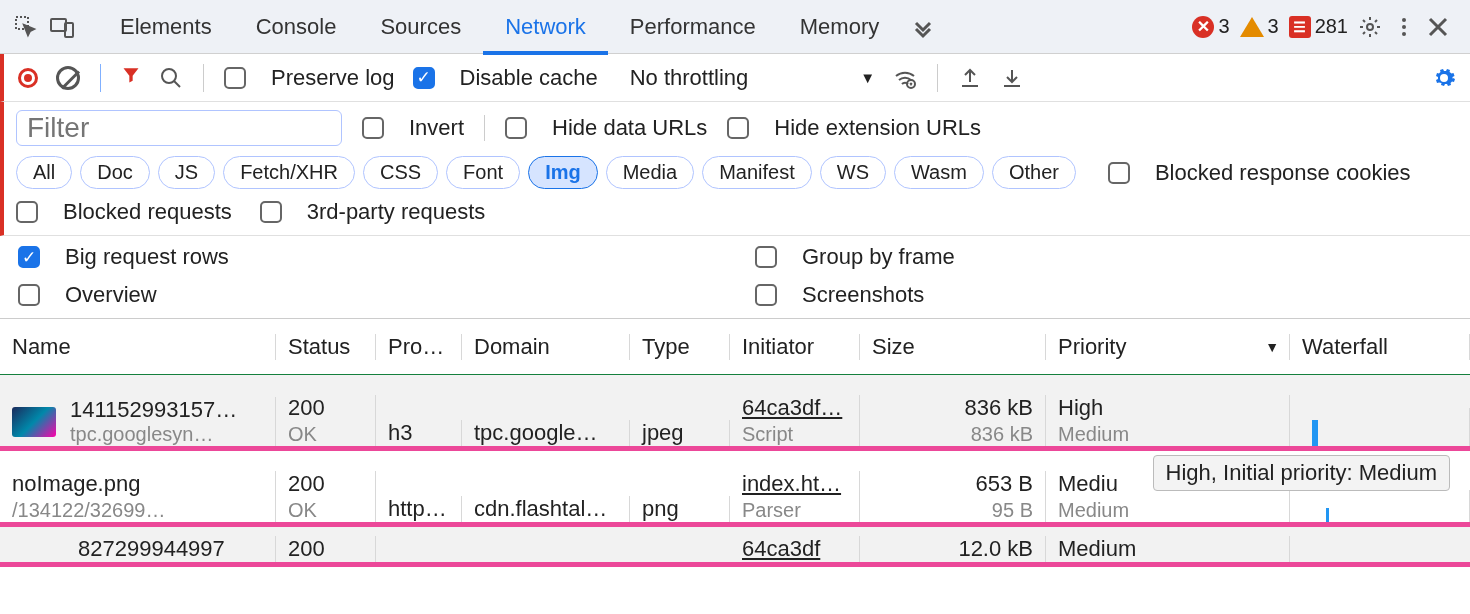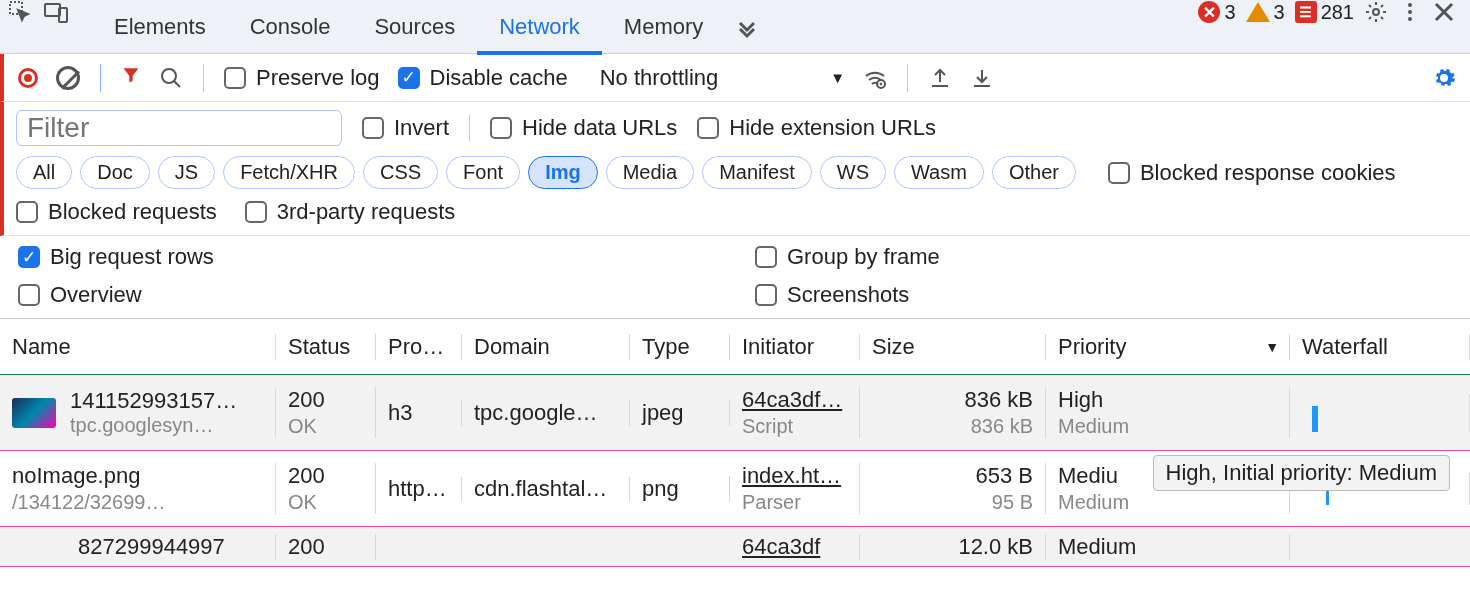--- a/index.html
+++ b/index.html
@@ -9,25 +9,25 @@
   color: #222;
   background: #fff;
   width: 1470px;
   height: 614px;
   overflow: hidden;
 }
 
 
 .header {
   display: flex;
-  align-items: flex-start;
+  align-items: center;
   height: 54px;
   background: #eef1f6;
   border-bottom: 1px solid #d0d0d0;
-  padding: 0 8px;
+  padding: 0 14px;
 }
 .header-left { display: flex; align-items: center; gap: 12px; }
 .tabs { display: flex; align-items: center; margin-left: 24px; gap: 0; flex: 1; }
 .tab {
   padding: 0 22px;
   height: 54px;
   display: flex;
   align-items: center;
   color: #333;
   cursor: pointer;
@@ -70,21 +70,21 @@
   width: 20px; height: 20px; border-radius: 50%;
   border: 3px solid #d93025; background:#fff;
   position: relative;
 }
 .record-dot::after{content:"";position:absolute;inset:3px;border-radius:50%;background:#d93025;}
 .nosymbol { width:24px;height:24px;border:3px solid #555;border-radius:50%;position:relative; }
 .nosymbol::after{content:"";position:absolute;width:3px;height:24px;background:#555;left:10px;top:-1px;transform:rotate(45deg);}
 .divider-v { width:1px;height:28px;background:#80b0ff;margin:0 2px; }
 .funnel { color:#d93025; font-size:22px; }
 
-.chk { display:flex;align-items:center;gap:10px; }
+.chk { display:flex;align-items:center;gap:25px; }
 .chkbox {
   width:22px;height:22px;border:2px solid #666;border-radius:5px;background:#fff;
   display:flex;align-items:center;justify-content:center;
 }
 .chkbox.checked { background:#1a73e8;border-color:#1a73e8; }
 .chkbox.checked::after{content:"✓";color:#fff;font-size:17px;line-height:1;}
 
 .throttle { display:flex;align-items:flex-start;gap:10px;padding:0 14px; }
 .caret-down { font-size:15px; }
 
@@ -136,21 +136,21 @@
 .c-status{width:100px;}
 .c-prot{width:86px;}
 .c-domain{width:168px;}
 .c-type{width:100px;}
 .c-init{width:130px;}
 .c-size{width:186px;text-align:right;}
 .c-prio{width:244px;position:relative;}
 .c-water{flex:1;}
 
 .tbody { }
-.trow { display:flex;height:76px;align-items:center;border-bottom:1px solid #ec4899;position:relative; }
+.trow { display:flex;height:76px;align-items:flex-end;border-bottom:5px solid #ec4899;position:relative; }
 .trow.alt { background:#f2f2f2; }
 .trow.third { height:40px; }
 .td { display:flex;flex-direction:column;justify-content:center;gap:2px; }
 .td .sub { color:#888;font-size:20px; }
 .td.c-size { align-items:flex-end; }
 .thumb { width:44px;height:30px;background:linear-gradient(135deg,#1b2a5c,#08a,#f0a); border-radius:3px; display:inline-block; }
 .name-cell{display:flex;align-items:center;gap:14px;}
 .name-col{display:flex;flex-direction:column;overflow:hidden;}
 .init-link{text-decoration:underline;}
 .waterfall-bar { width:6px;height:26px;background:#2196f3;margin-left:10px;margin-top:12px; }
@@ -185,20 +185,21 @@
           <rect x="1" y="4" width="15" height="12" rx="1"></rect>
           <rect x="15" y="8" width="8" height="14" rx="1"></rect>
         </svg>
     </span>
   </div>
   <div class="tabs">
     <div class="tab">Elements</div>
     <div class="tab">Console</div>
     <div class="tab">Sources</div>
     <div class="tab active">Network</div>
+    <div class="tab">Performance</div>
     <div class="tab">Memory</div>
     <span class="icn g" style="margin-left:10px">
       <svg class="icn-svg" viewBox="0 0 24 24" fill="none" stroke="currentColor" stroke-width="3">
           <path d="M5 8l7 7 7-7"></path>
           <path d="M5 14l7 7 7-7"></path>
         </svg>
     </span>
   </div>
   <div class="header-right">
     <div class="status-chip">

